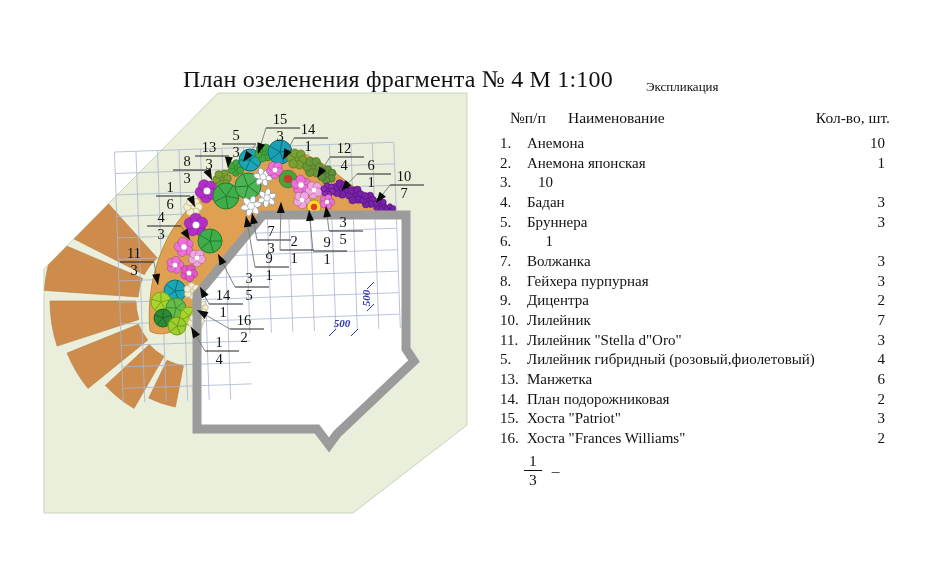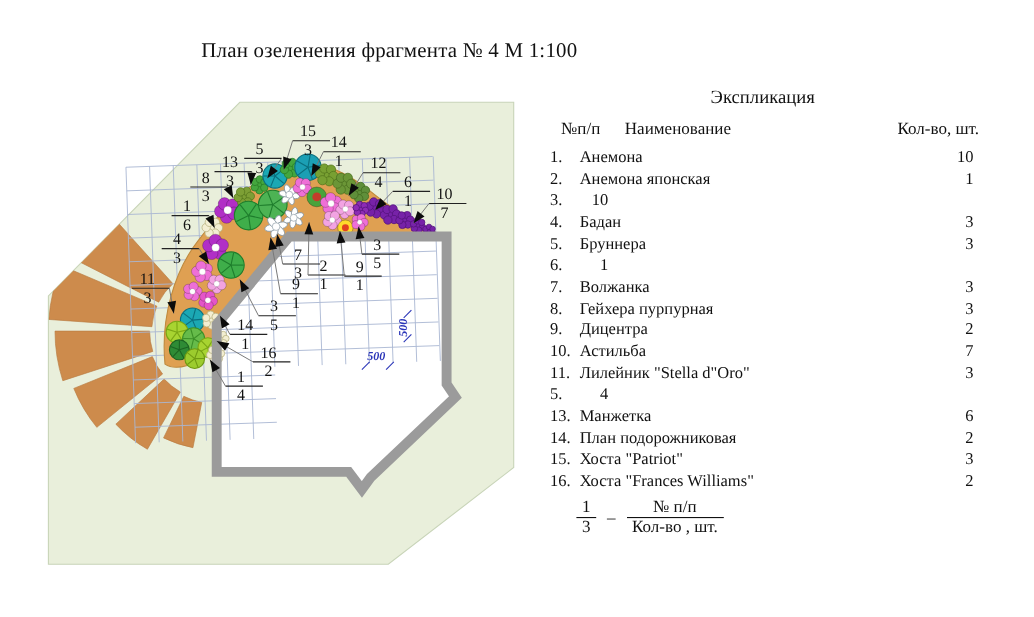--- a/index.html
+++ b/index.html
@@ -1,33 +1,33 @@
 <!DOCTYPE html>
 <html style="--c-site: #e9efdb; --c-siteStroke: #c8d4b8; --c-terracotta: #cd8b4c; --c-bed: #dfa052; --c-bedStroke: #bf8a3e; --c-wall: #9b9b9b; --c-grid: #a9b6d2; --c-dim: #2a35b8;"><head>
 <meta charset="utf-8">
 <style>
   html,body{margin:0;padding:0}
   body{width:940px;height:561px;position:relative;background:#fff;overflow:hidden;
        font-family:"Liberation Serif","DejaVu Serif",serif;color:#111}
-  .title{position:absolute;left:183px;top:36px;font-size:19px;letter-spacing:.2px;white-space:nowrap}
+  .title{position:absolute;left:183px;top:66px;font-size:24px;letter-spacing:.2px;white-space:nowrap}
   svg.plan{position:absolute;left:0;top:0}
   .site{fill:var(--c-site);stroke:var(--c-siteStroke);stroke-width:1}
   .step{fill:var(--c-terracotta);stroke:#b87c41;stroke-width:.6}
   .gl{stroke:var(--c-grid);stroke-width:.8;fill:none}
   .bldg-fill{fill:#fff}
   .bldg-out{fill:none;stroke:var(--c-wall);stroke-width:9;stroke-linejoin:miter}
   .bed{fill:var(--c-bed);stroke:var(--c-bedStroke);stroke-width:1}
   .ann text{font-size:14.5px;fill:#111}
   .bar{stroke:#222;stroke-width:1}
   .ld{stroke:#777;stroke-width:.9;fill:none}
   .arr{fill:#0b0b0b}
   .dim{font-size:11px;font-style:italic;font-weight:bold;fill:var(--c-dim)}
   .tick{stroke:var(--c-dim);stroke-width:1}
   .exp{position:absolute;left:500px;top:79px;width:392px;font-size:15px}
-  .exp-heading{position:absolute;left:146px;top:0;font-size:17px;white-space:nowrap}
+  .exp-heading{position:absolute;left:146px;top:0;font-size:13px;white-space:nowrap}
   .exp-header{position:absolute;top:30px;left:0;right:0;font-size:15.5px}
   .h-num{position:absolute;left:10px}
   .h-name{position:absolute;left:68px}
   .h-qty{position:absolute;right:2px}
   .exp-rows{position:absolute;top:55px;left:0;right:0;line-height:19.65px}
   .exp-row{display:flex;white-space:nowrap}
   .c-num{width:27px;flex:none}
   .c-name{flex:1;overflow:visible}
   .c-qty{width:26px;flex:none;text-align:right;padding-right:7px}
   .legend{position:absolute;left:524px;top:452px;display:flex;align-items:center;gap:10px;font-size:15.5px}
@@ -653,30 +653,31 @@
         <span class="c-name">Гейхера пурпурная</span>
         <span class="c-qty">3</span>
       </div>
       <div class="exp-row">
         <span class="c-num">9.</span>
         <span class="c-name">Дицентра</span>
         <span class="c-qty">2</span>
       </div>
       <div class="exp-row">
         <span class="c-num">10.</span>
-        <span class="c-name">Астильба</span>
+        <span class="c-name">Лилейник</span>
         <span class="c-qty">7</span>
       </div>
       <div class="exp-row">
         <span class="c-num">11.</span>
         <span class="c-name">Лилейник "Stella d"Oro"</span>
         <span class="c-qty">3</span>
       </div>
       <div class="exp-row">
         <span class="c-num">5.</span>
+        <span class="c-name">Лилейник гибридный (розовый,фиолетовый)</span>
         <span class="c-qty">4</span>
       </div>
       <div class="exp-row">
         <span class="c-num">13.</span>
         <span class="c-name">Манжетка</span>
         <span class="c-qty">6</span>
       </div>
       <div class="exp-row">
         <span class="c-num">14.</span>
         <span class="c-name">План подорожниковая</span>
@@ -694,17 +695,13 @@
       </div>
     </div>
 </div>
 
 <div class="legend">
   <span class="frac">
     <span class="fn">1</span>
     <span class="fd">3</span>
   </span>
   <span>–</span>
-  <span class="frac">
-    <span class="fn">№ п/п</span>
-    <span class="fd">Кол-во , шт.</span>
-  </span>
 </div>
 
 </body></html>

